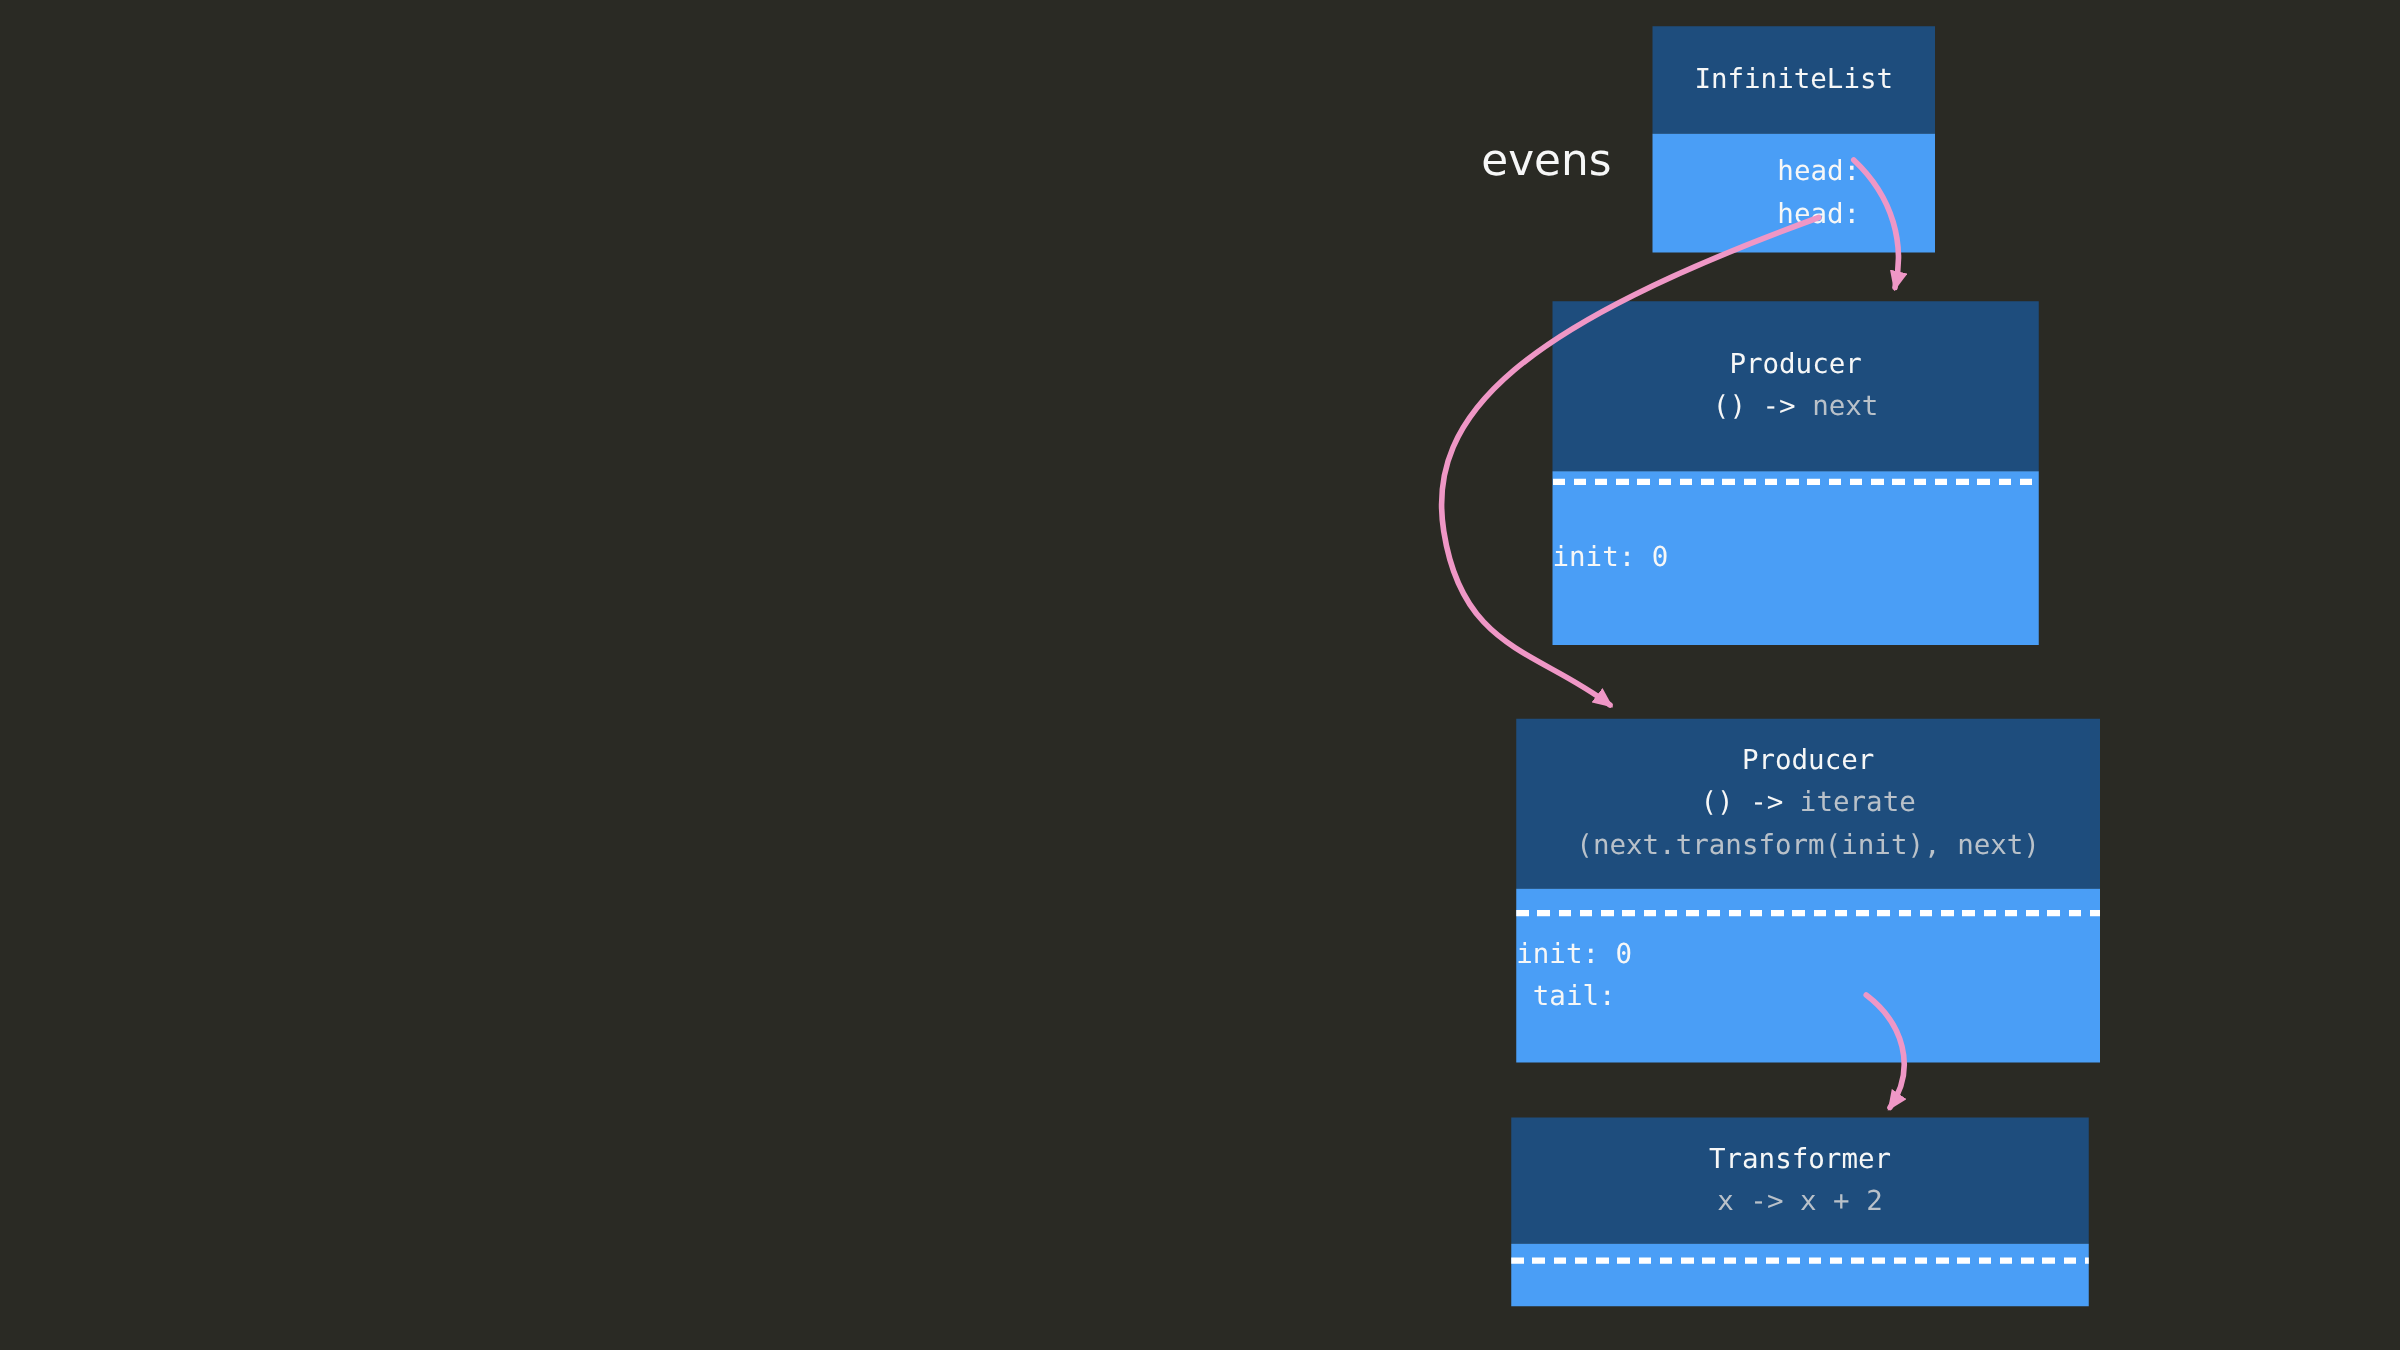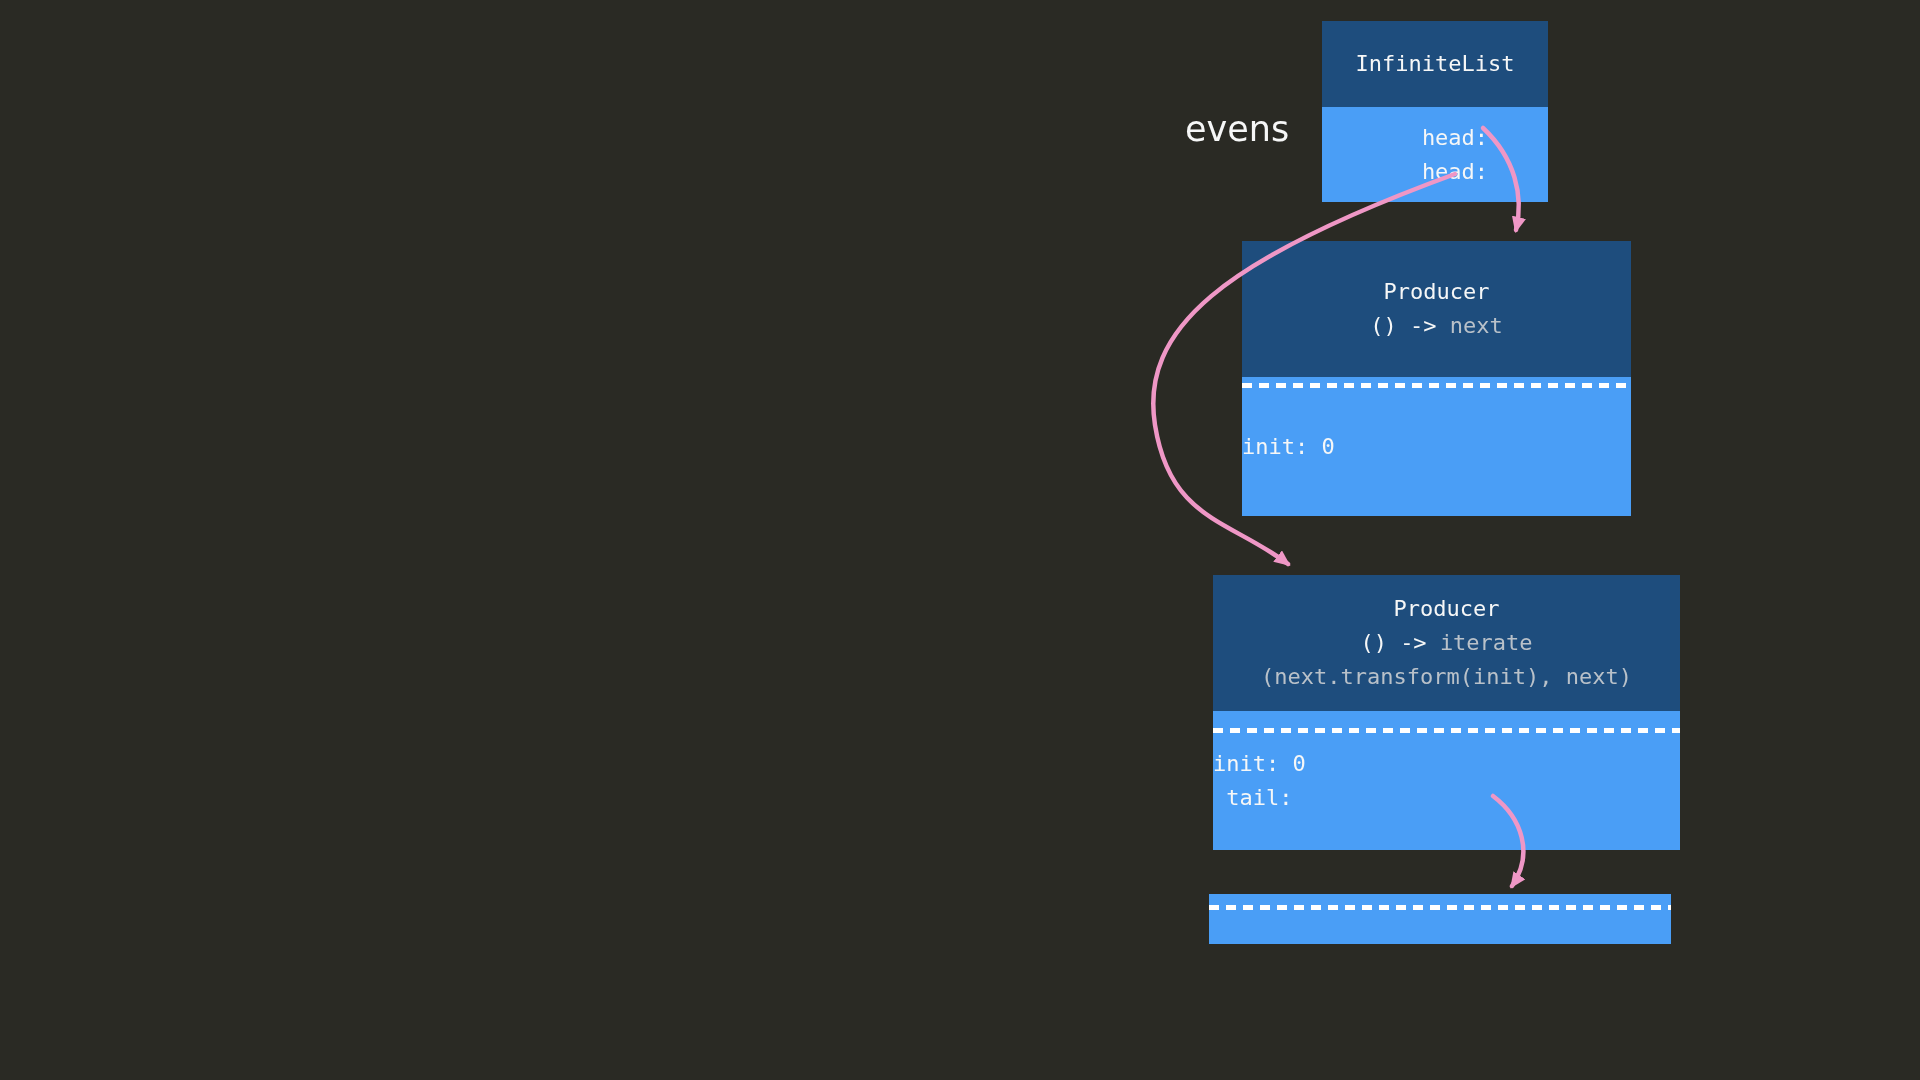--- a/index.html
+++ b/index.html
@@ -97,20 +97,24 @@
     <div class="bod center" style="height:139px;">
       <div class="dash" style="top:17px;"></div>
       <div class="lines">
         <div class="code-line">init: 0</div>
         <div class="code-line">tail:</div>
       </div>
     </div>
   </div>
 
   <div class="node" style="left:1209px;top:894px;width:462px;">
+    <div class="hdr" style="height:101px;">
+      <div class="code-line">Transformer</div>
+      <div class="code-line code-gray">x -&gt; x + 2</div>
+    </div>
     <div class="bod center" style="height:50px;">
       <div class="dash" style="top:11px;"></div>
     </div>
   </div>
 
   <svg class="overlay" width="1920" height="1080" viewBox="0 0 1920 1080">
     <defs>
       <marker id="ah" orient="auto" markerWidth="3.6" markerHeight="3.2" refX="2.9" refY="1.6">
         <path d="M0,0 L3.6,1.6 L0,3.2 Z" fill="#ef97c6"></path>
       </marker>

